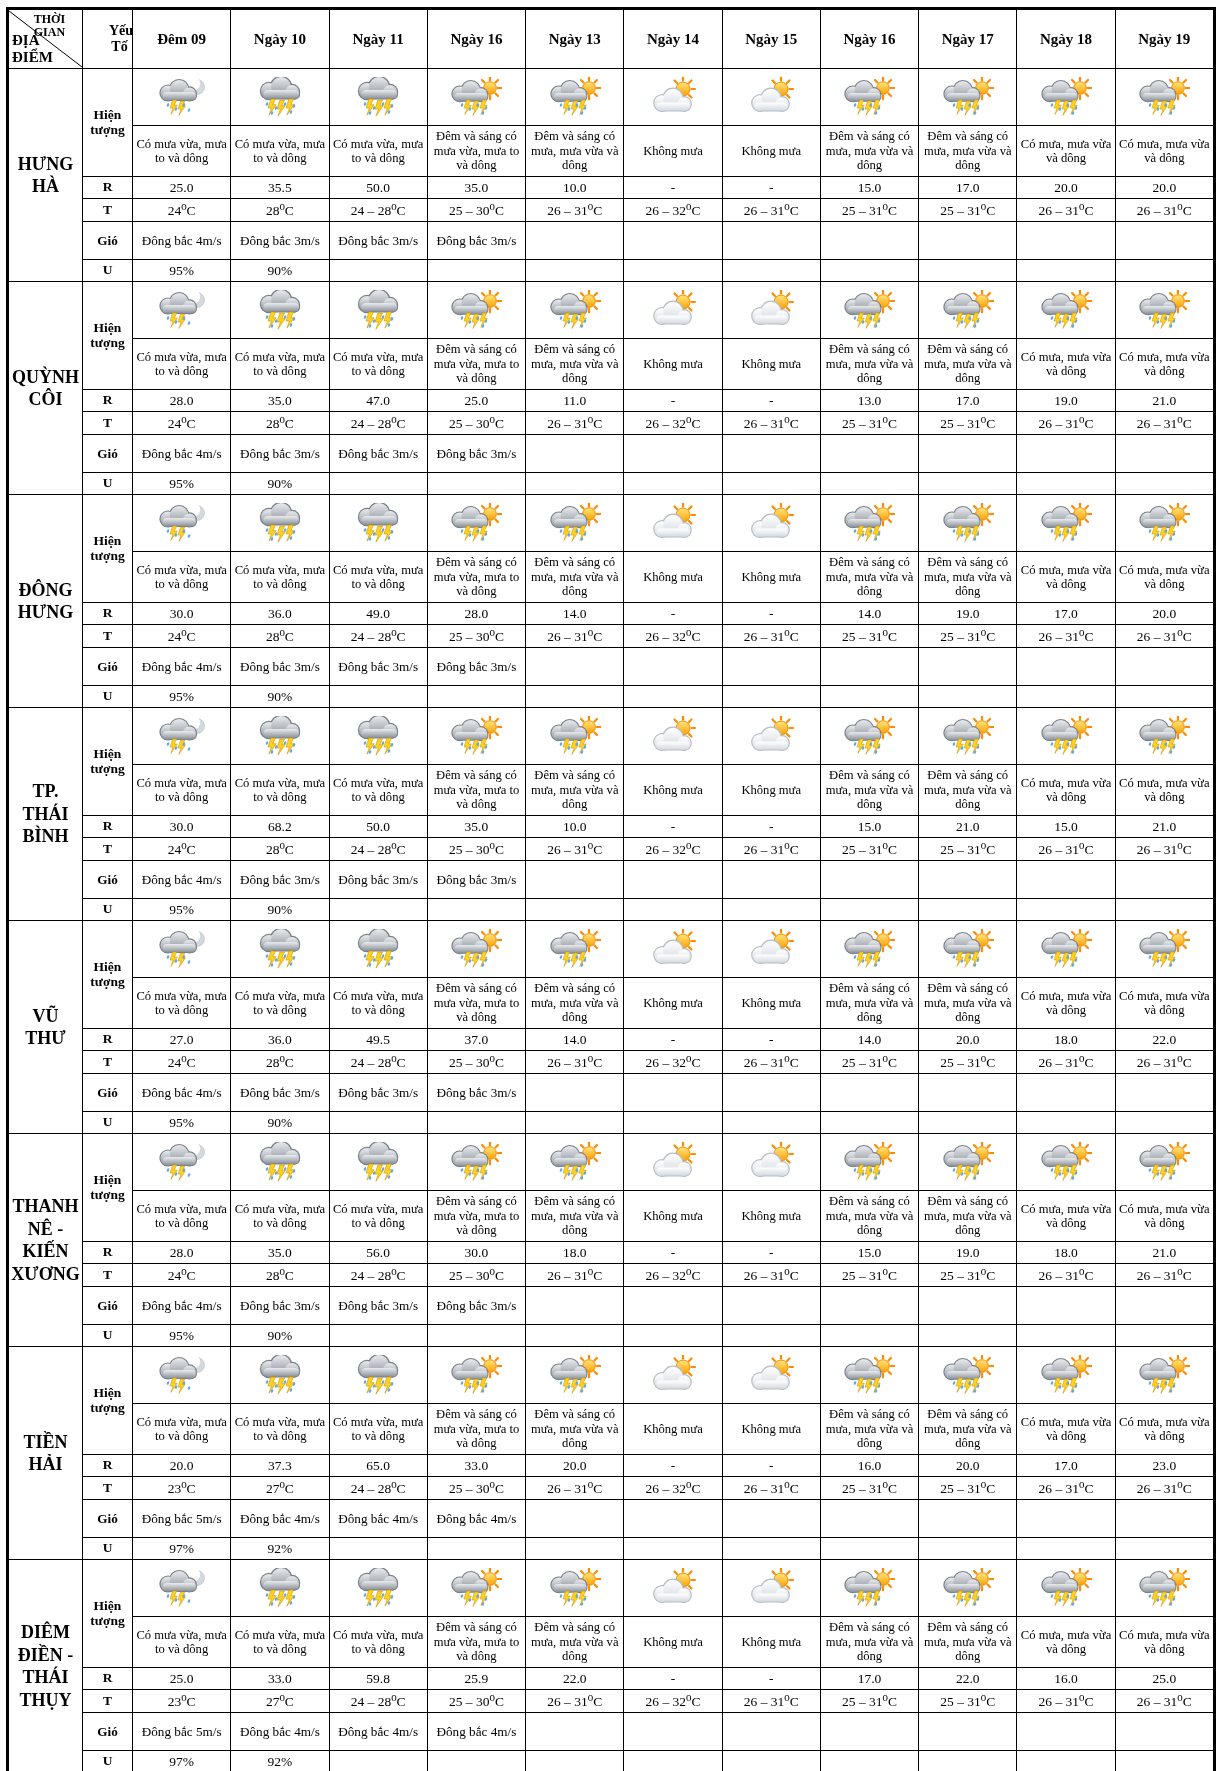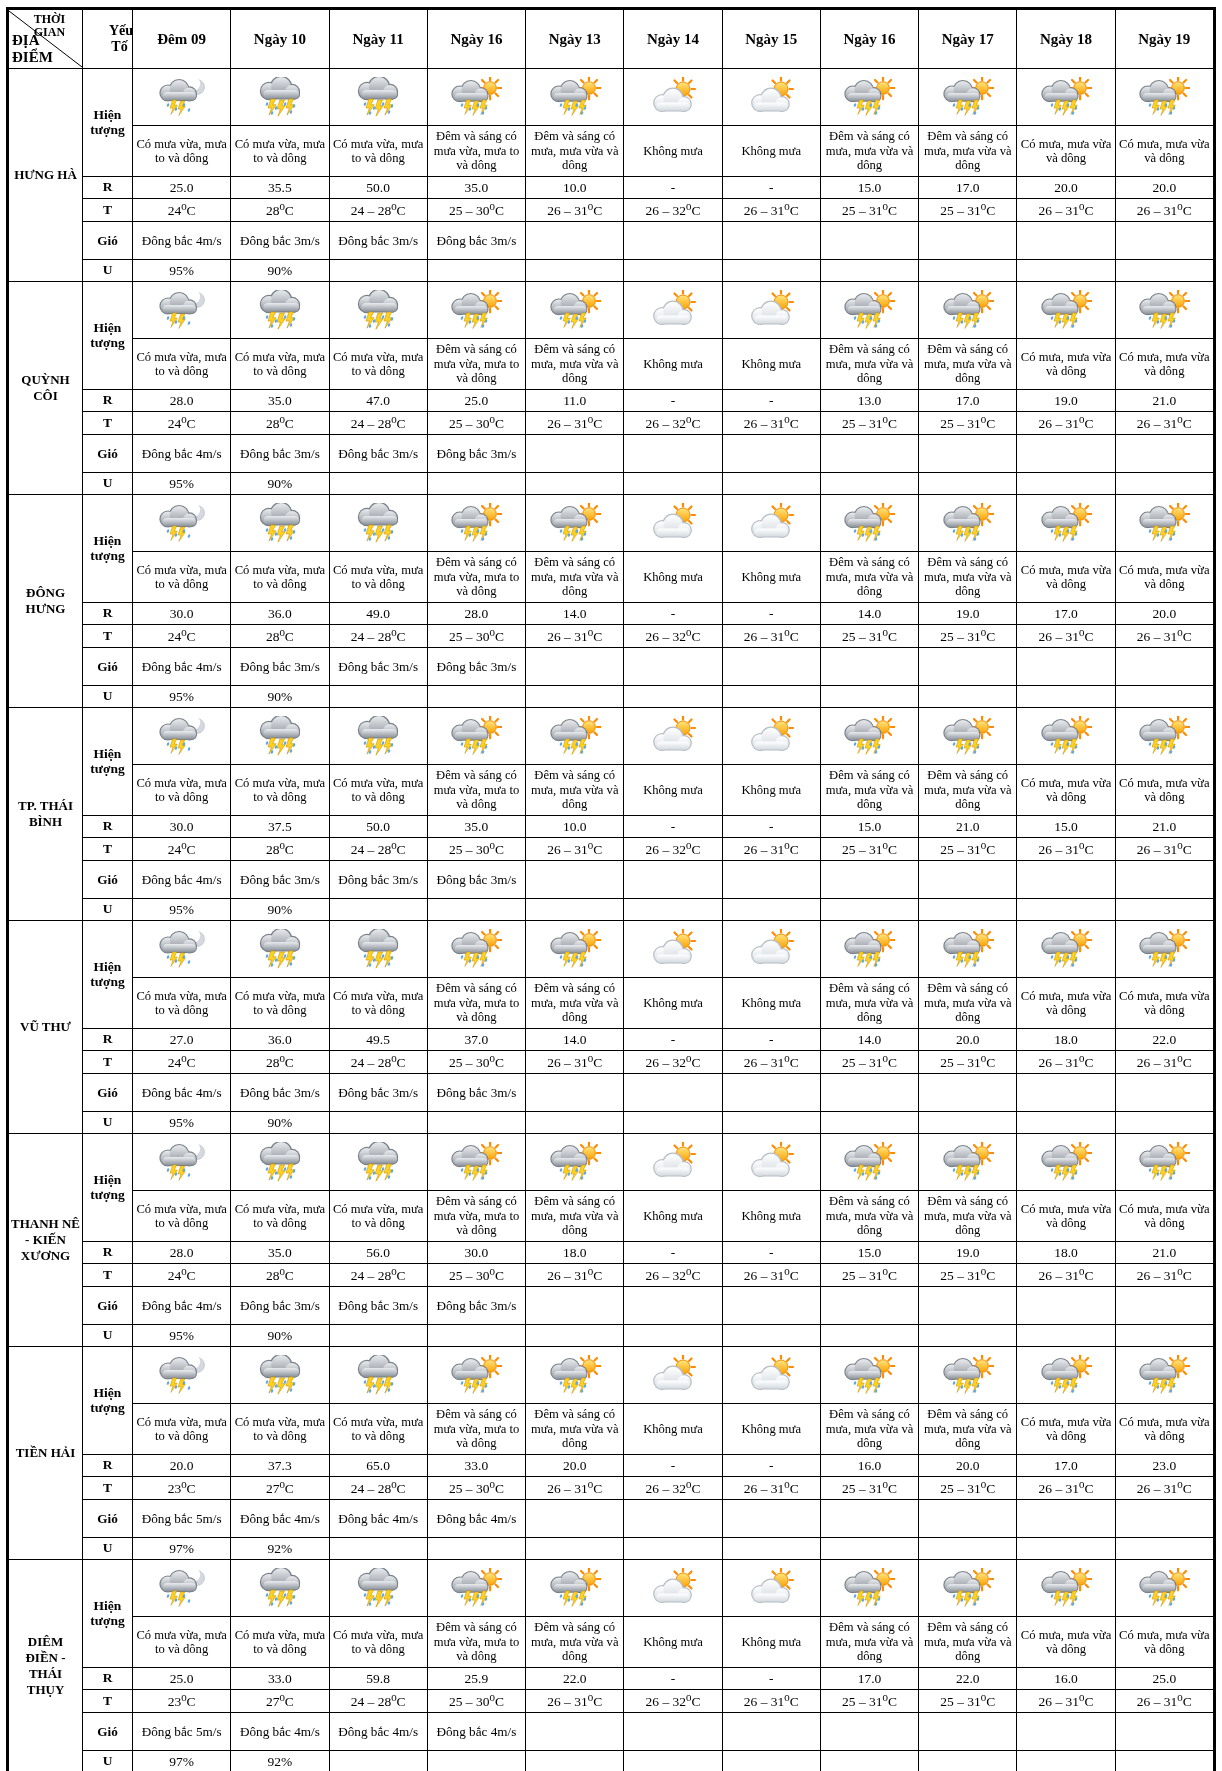--- a/index.html
+++ b/index.html
@@ -9,21 +9,21 @@
   .grid th,.grid td{border:1px solid #000;padding:1px 2px;text-align:center;vertical-align:middle;overflow:hidden;}
   col.c-loc{width:74px;}
   col.c-factor{width:50px;}
   th.day{font-weight:bold;font-size:15px;height:56px;}
   th.factor{font-weight:bold;font-size:14px;line-height:1.15;padding-left:26px;}
   th.corner{position:relative;padding:0;}
   .corner-wrap{position:relative;width:100%;height:56px;}
   .diag{position:absolute;left:0;top:0;width:100%;height:100%;}
   .corner-top{position:absolute;top:2px;right:3px;width:62%;text-align:left;font-weight:bold;font-size:12px;line-height:1.1;}
   .corner-bottom{position:absolute;bottom:2px;left:3px;width:58%;text-align:left;font-weight:bold;font-size:15px;line-height:1.1;}
-  td.loc{font-weight:bold;font-size:13px;line-height:1.25;padding:8px 2px;}
+  td.loc{font-weight:bold;font-size:18px;line-height:1.25;padding:8px 2px;}
   td.rlabel{font-weight:bold;font-size:13.5px;line-height:1.1;margin-top:28px;}
   tr.icon-row td{height:54px;}
   tr.cond-row td{height:48px;font-size:12.6px;line-height:1.14;}
   tr.r-row td{height:19px;font-size:13.5px;}
   tr.t-row td{height:20px;font-size:13.5px;}
   tr.wind-row td{height:35px;font-size:13.2px;line-height:1.15;}
   tr.u-row td{height:19px;font-size:13.5px;}
   .wicon{width:52px;height:40px;display:inline-block;vertical-align:middle;}
 </style>
 </head>
@@ -1729,21 +1729,21 @@
           <td>Không mưa</td>
           <td>Không mưa</td>
           <td>Đêm và sáng có mưa, mưa vừa và dông</td>
           <td>Đêm và sáng có mưa, mưa vừa và dông</td>
           <td>Có mưa, mưa vừa và dông</td>
           <td>Có mưa, mưa vừa và dông</td>
         </tr>
         <tr class="r-row">
           <td class="rlabel">R</td>
           <td>30.0</td>
-          <td>37.5</td>
+          <td>68.2</td>
           <td>50.0</td>
           <td>35.0</td>
           <td>10.0</td>
           <td>-</td>
           <td>-</td>
           <td>15.0</td>
           <td>21.0</td>
           <td>15.0</td>
           <td>21.0</td>
         </tr>

